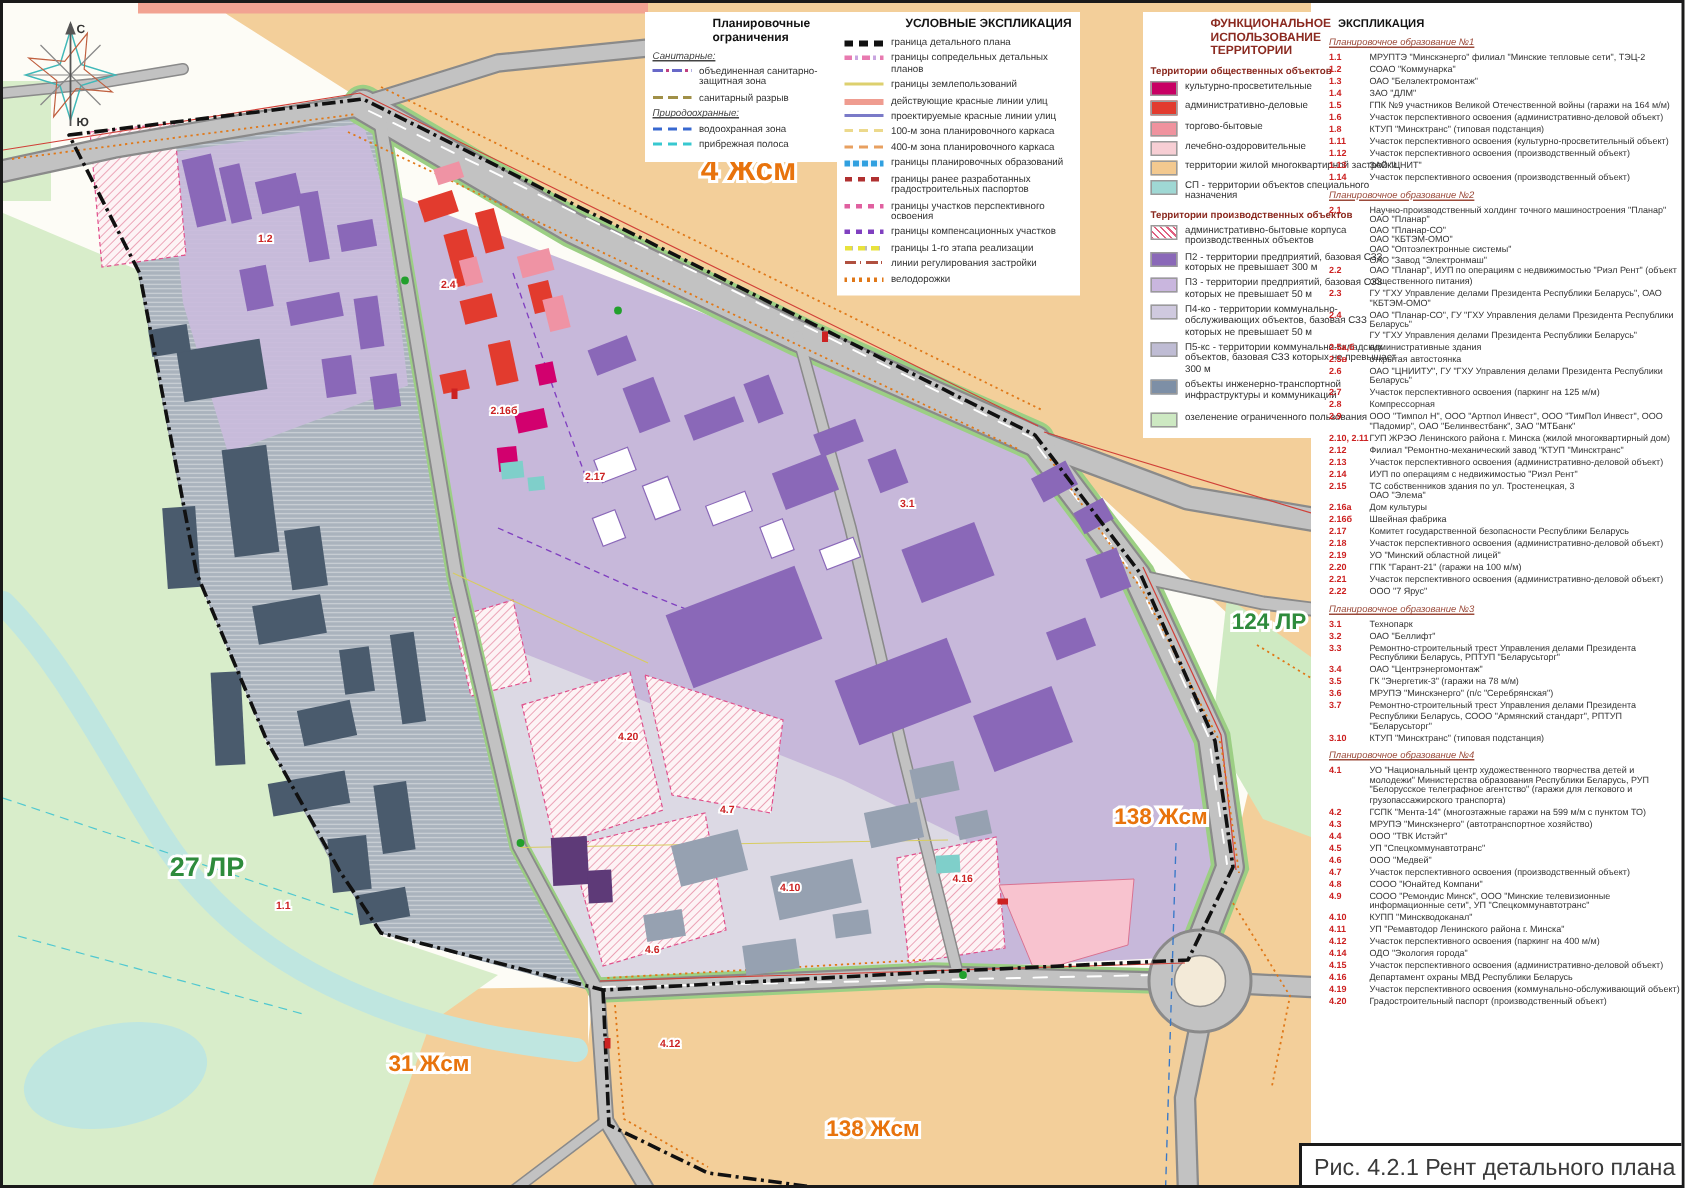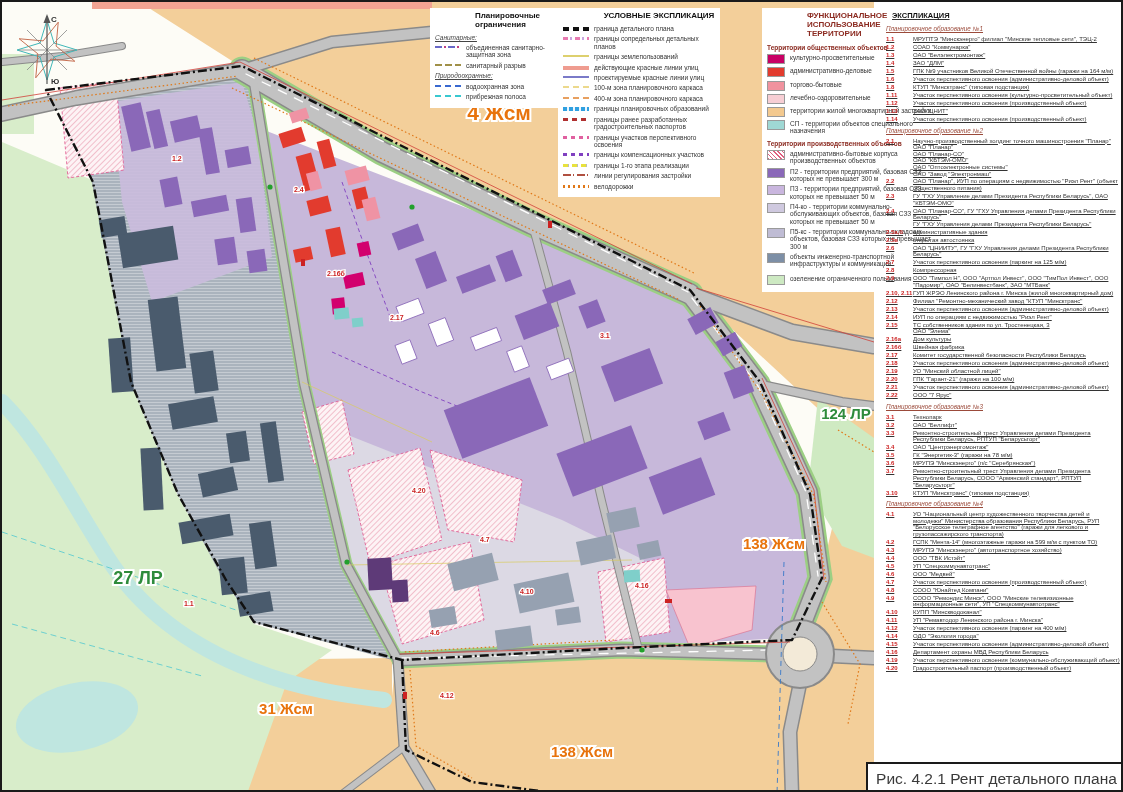--- a/index.html
+++ b/index.html
@@ -39,21 +39,21 @@
   .sw[data-swatch="san-gap"]{height:2px;background:repeating-linear-gradient(90deg,#a09048 0 7px,transparent 7px 10px);}
   .sw[data-swatch="water-zone"]{height:2px;background:repeating-linear-gradient(90deg,#3868d0 0 6px,transparent 6px 10px);}
   .sw[data-swatch="coastal"]{height:2px;background:repeating-linear-gradient(90deg,#38c8d0 0 6px,transparent 6px 10px);}
   .group-head{font-style:italic;text-decoration:underline;color:#444;margin:2px 0 3px 0;}
   
   #panel-functional h3{color:#8b2a20;}
   #panel-functional .sect{color:#8b2a20;font-weight:bold;margin:5px 0 3px 0;}
   .chip{flex:none;width:16px;height:8px;margin:0 5px 0 0;border:0.5px solid #9a9a9a;}
   .chip[data-hatch="true"]{background:repeating-linear-gradient(45deg,#e06080 0 1px,#fff 1px 3px) !important;}
   
-  #explication{position:absolute;left:884px;top:8px;width:234px;font-size:6px;line-height:1.1;color:#333;text-decoration:underline;}
+  #explication{position:absolute;left:884px;top:8px;width:234px;font-size:6px;line-height:1.1;color:#333;}
   #explication h3{margin:2px 0 6px 6px;font-size:7.5px;color:#111;}
   .exp-sect-head{color:#9b4a3a;font-style:italic;text-decoration:underline;margin:5px 0 3px 0;font-size:6.3px;}
   .exp-item{display:flex;margin-bottom:1.4px;}
   .exp-num{flex:none;width:27px;color:#cc2222;font-weight:bold;}
   .exp-txt{flex:1;white-space:pre-line;}
   
   #title-block{
     position:absolute;left:864px;top:760px;width:257px;height:30px;
     border-top:2px solid #1a1a1a;border-left:2px solid #1a1a1a;background:#fff;
     display:flex;align-items:center;justify-content:center;

